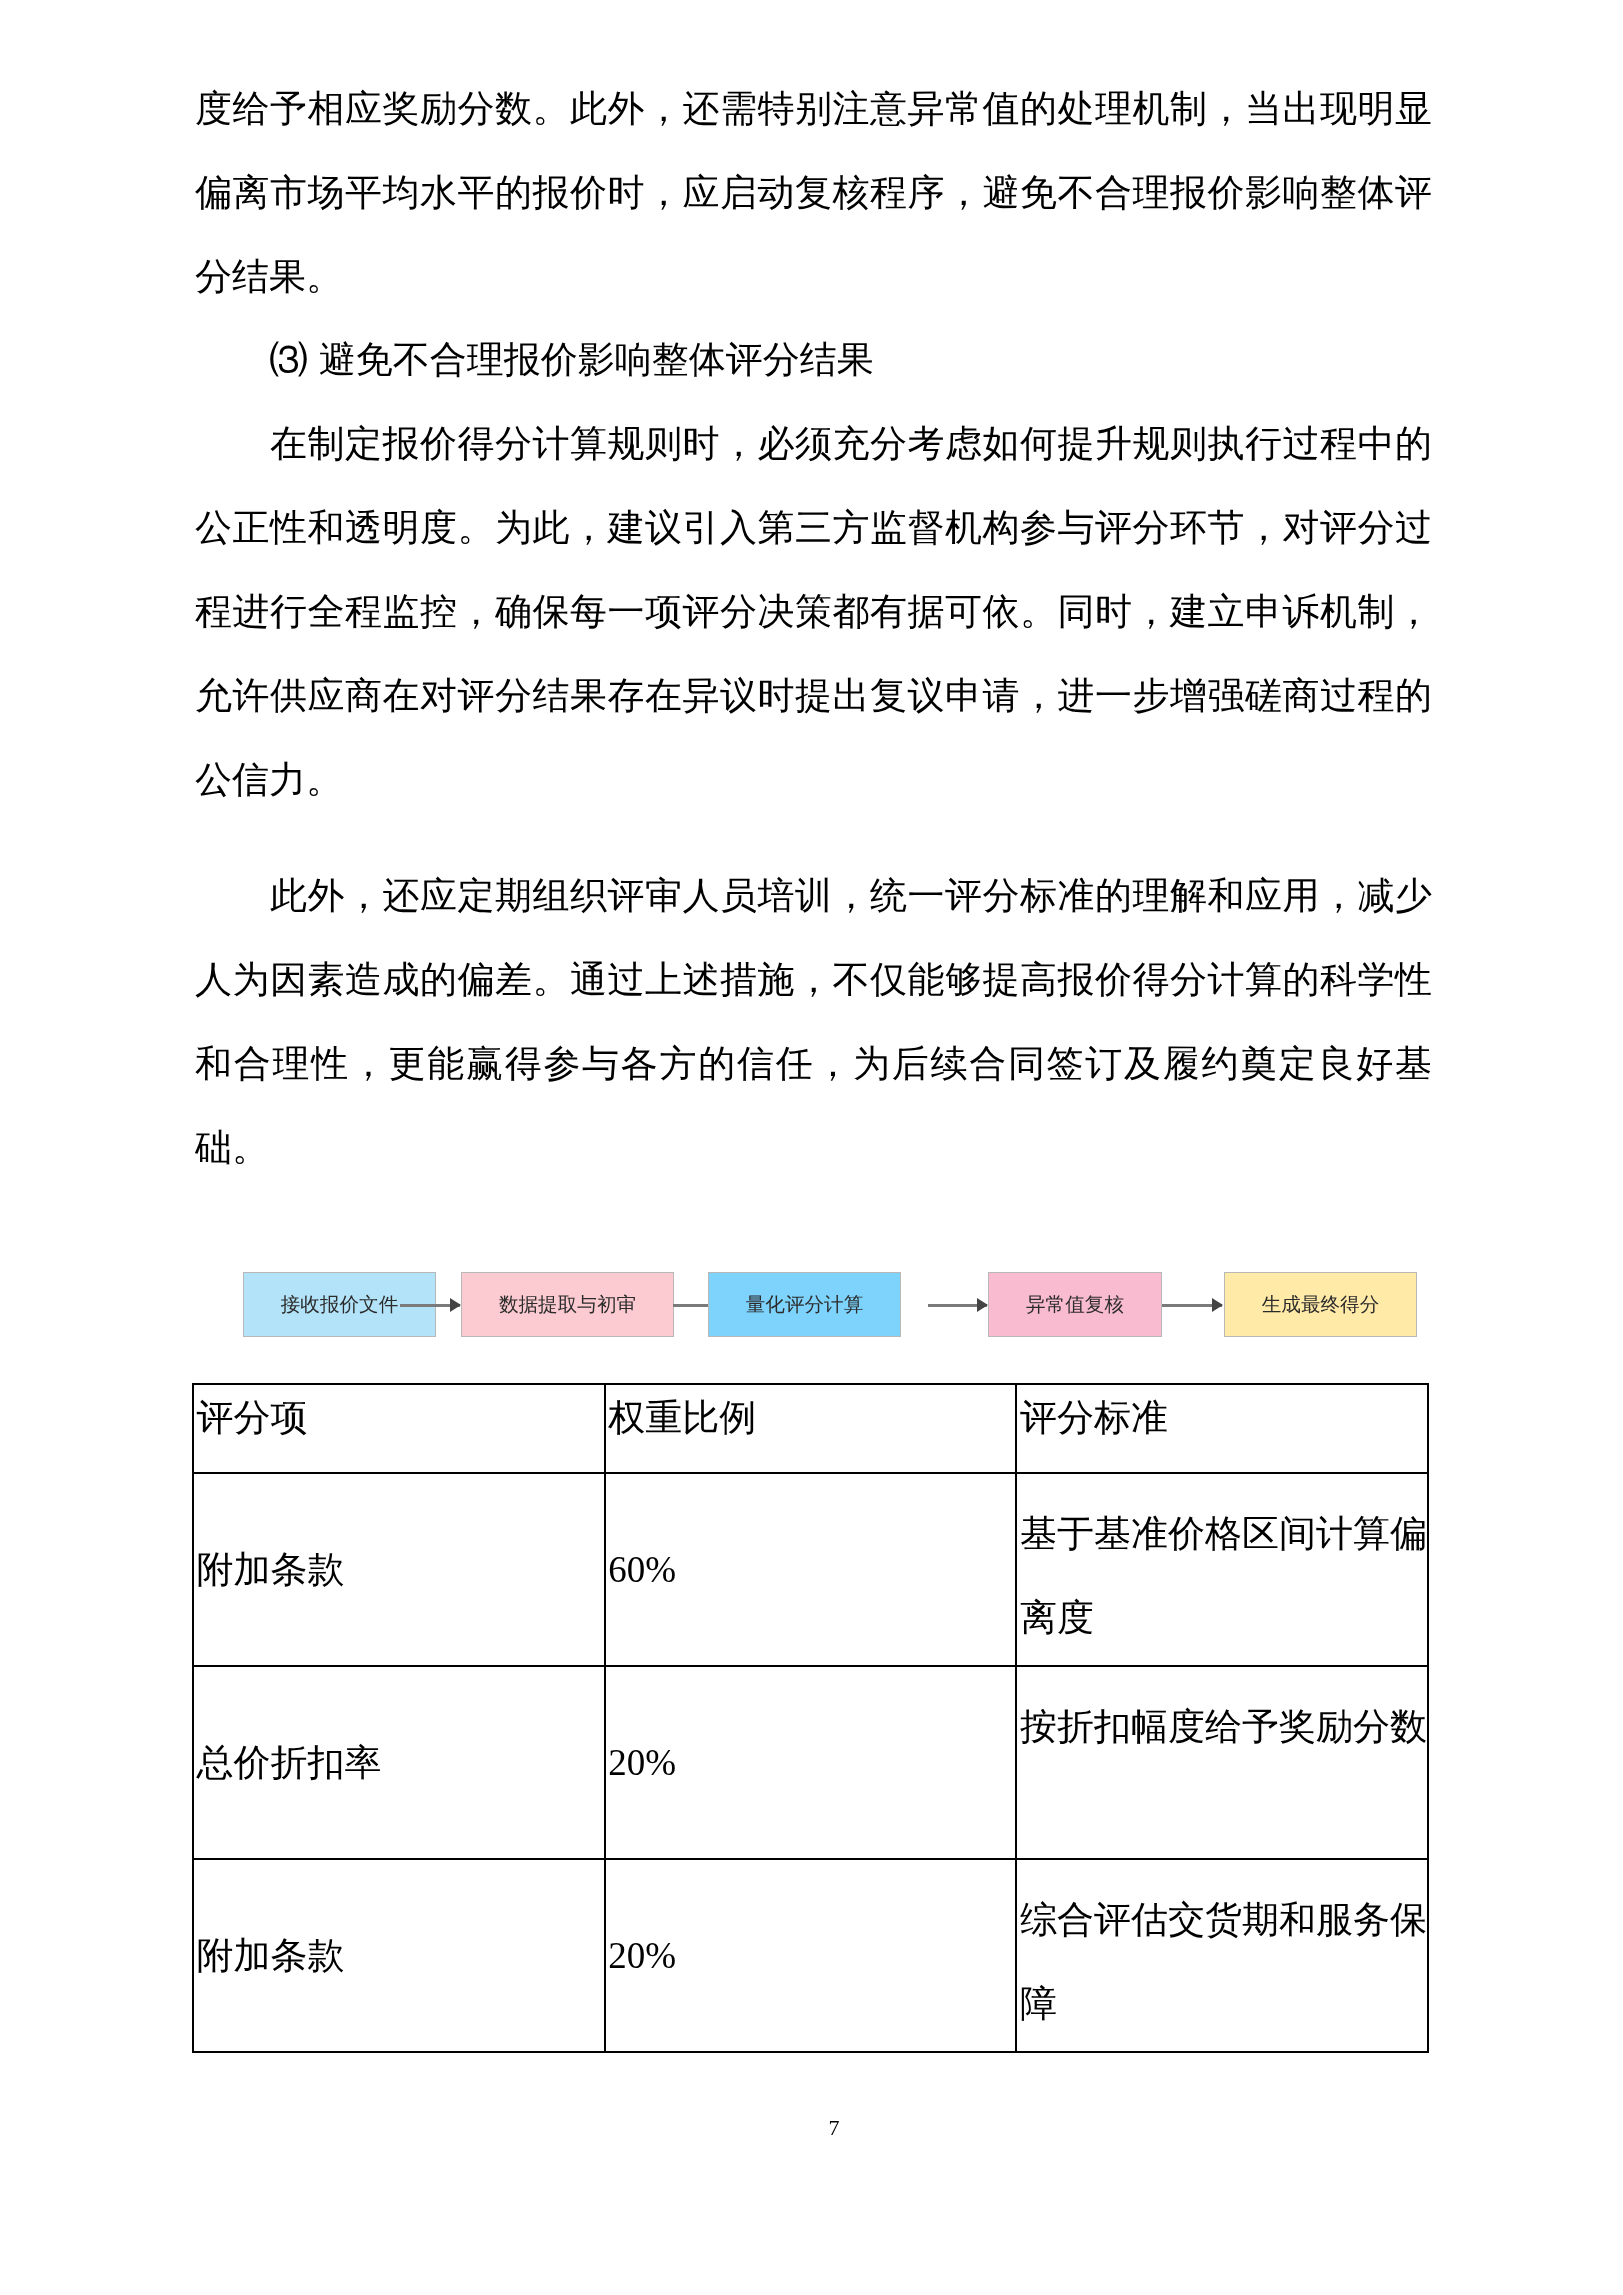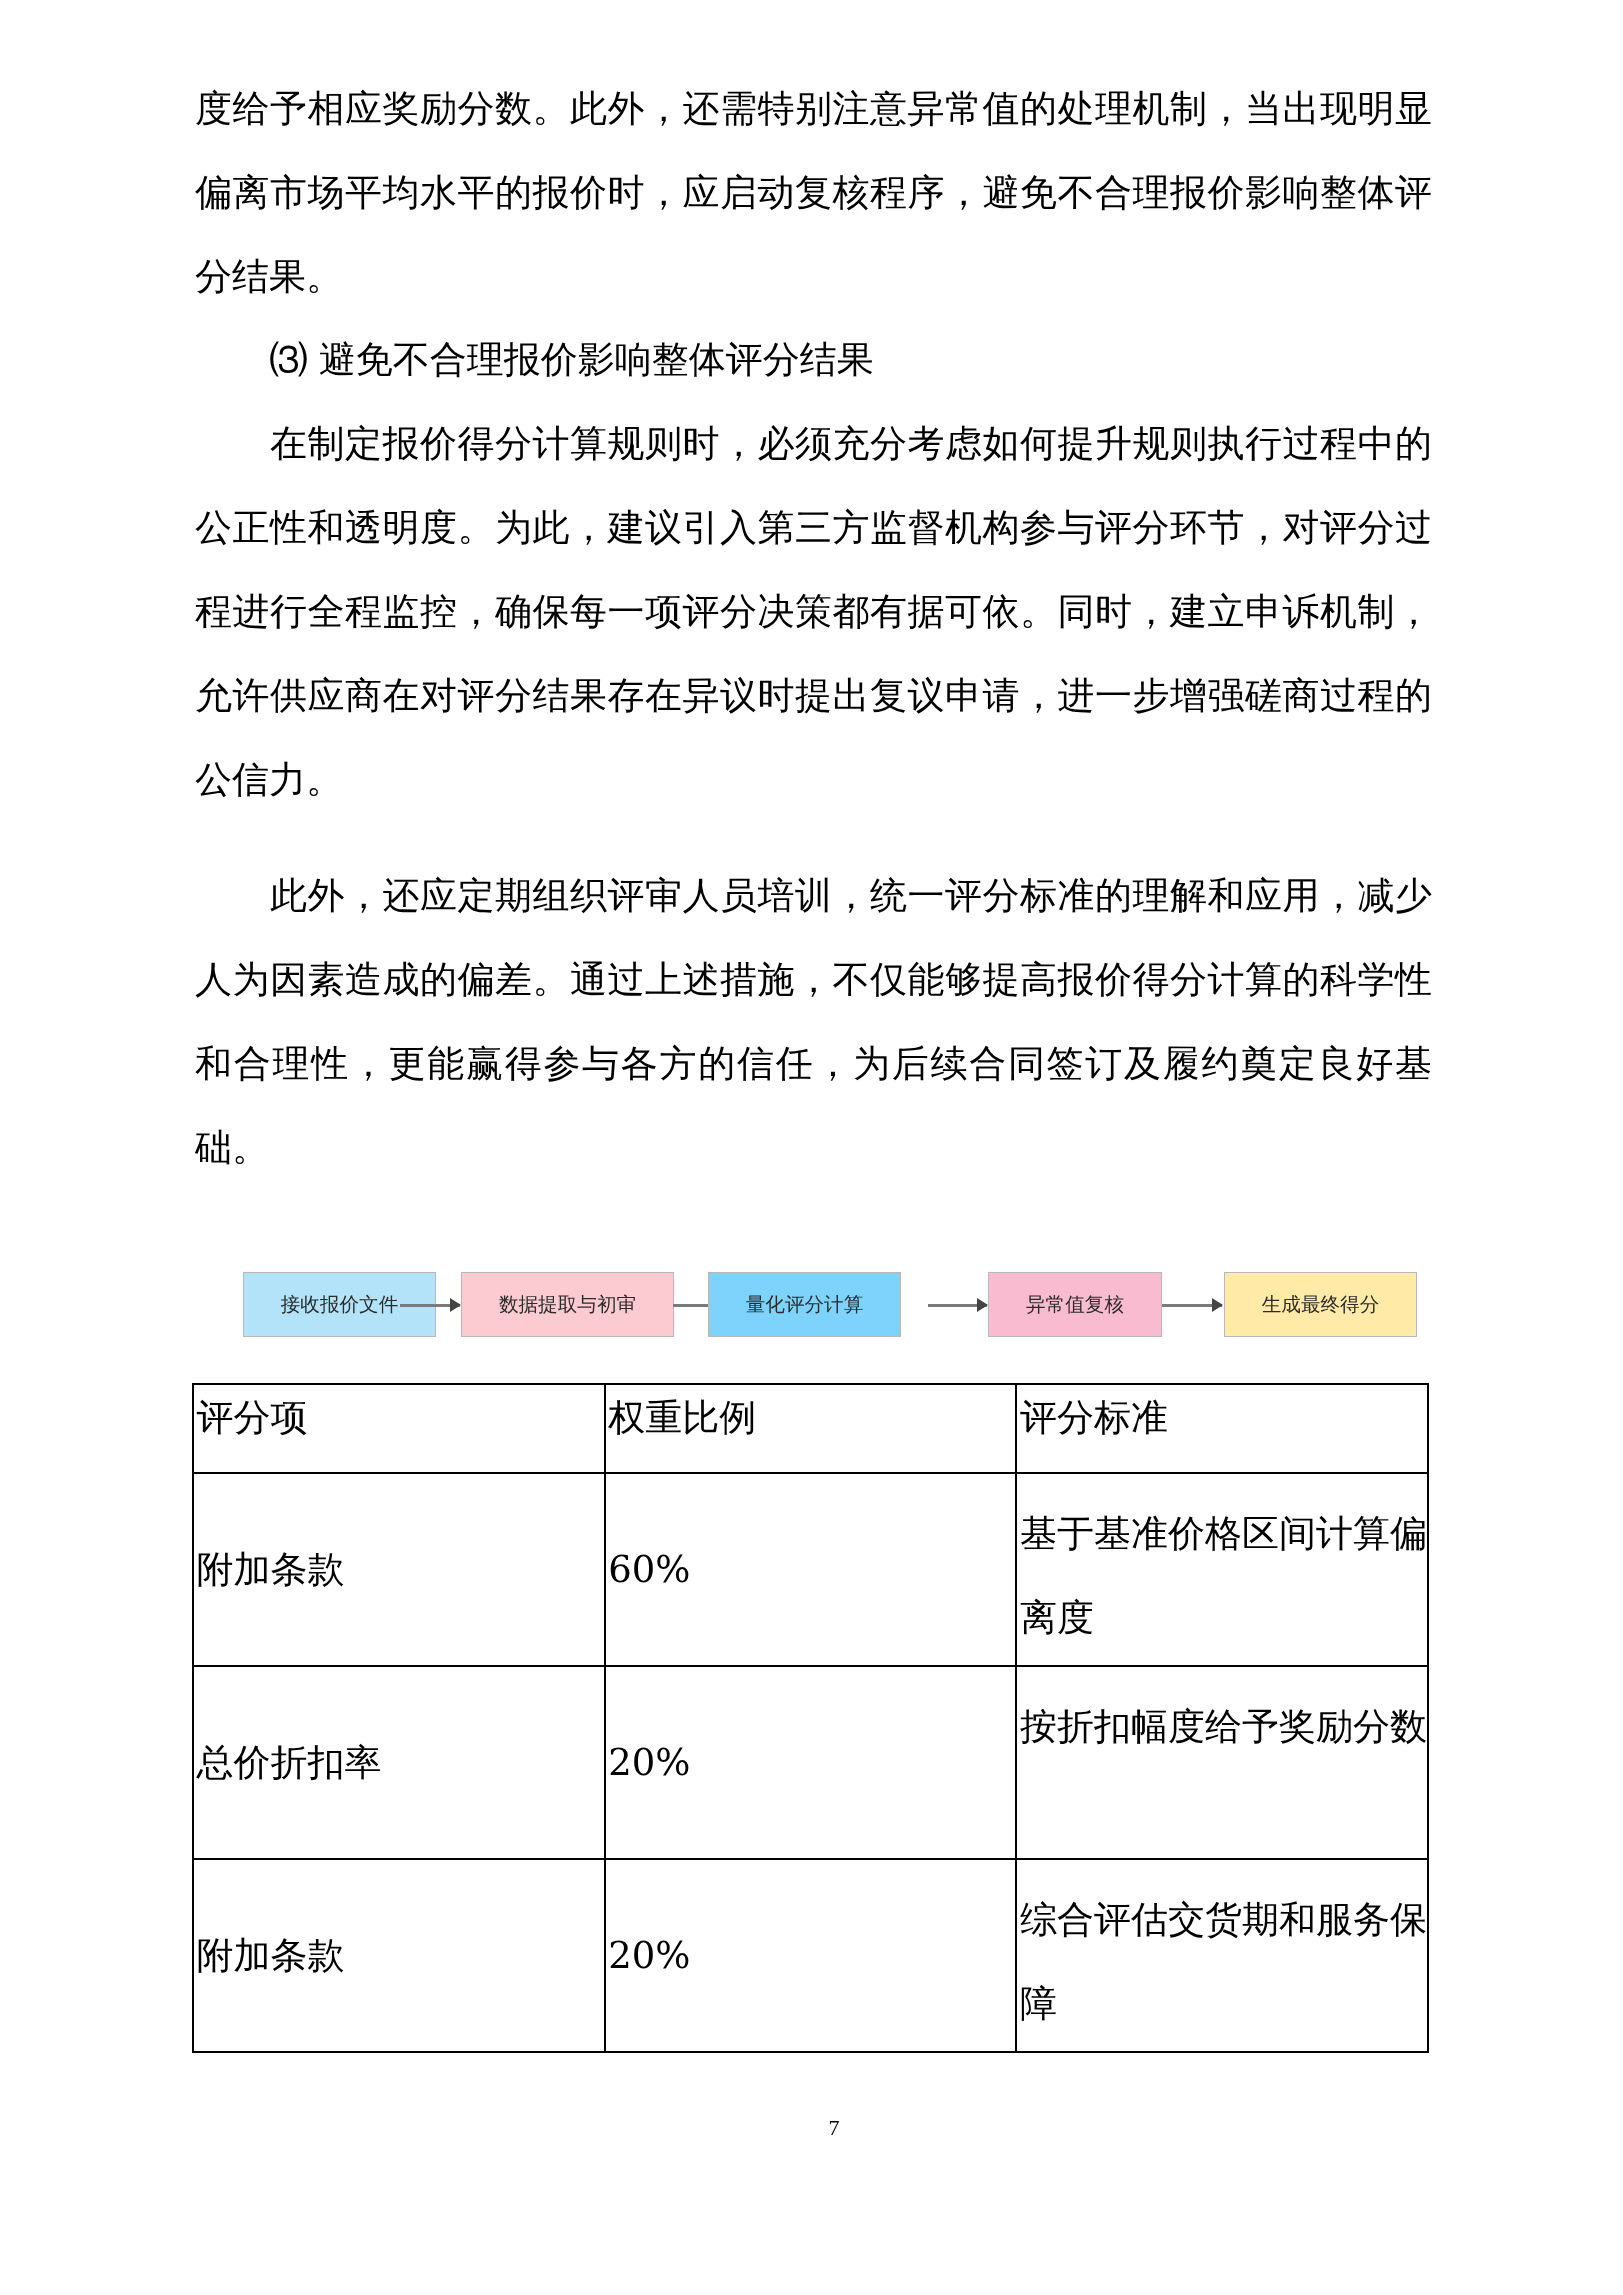--- a/index.html
+++ b/index.html
@@ -91,20 +91,21 @@
     table-layout: fixed;
     font-size: 37px;
     line-height: 84px;
   }
   .score-table td {
     border: 2.6px solid #000;
     vertical-align: middle;
     padding: 0 0 0 2.6px;
     width: 33.33%;
     word-break: break-all;
+    font-family: Liberation Serif, serif;
   }
   .score-table tr.header-row td {
     height: 87px;
     vertical-align: top;
     padding-top: 0;
     line-height: 65px;
   }
   .score-table tr.body-row td {
     height: 173px;
   }

